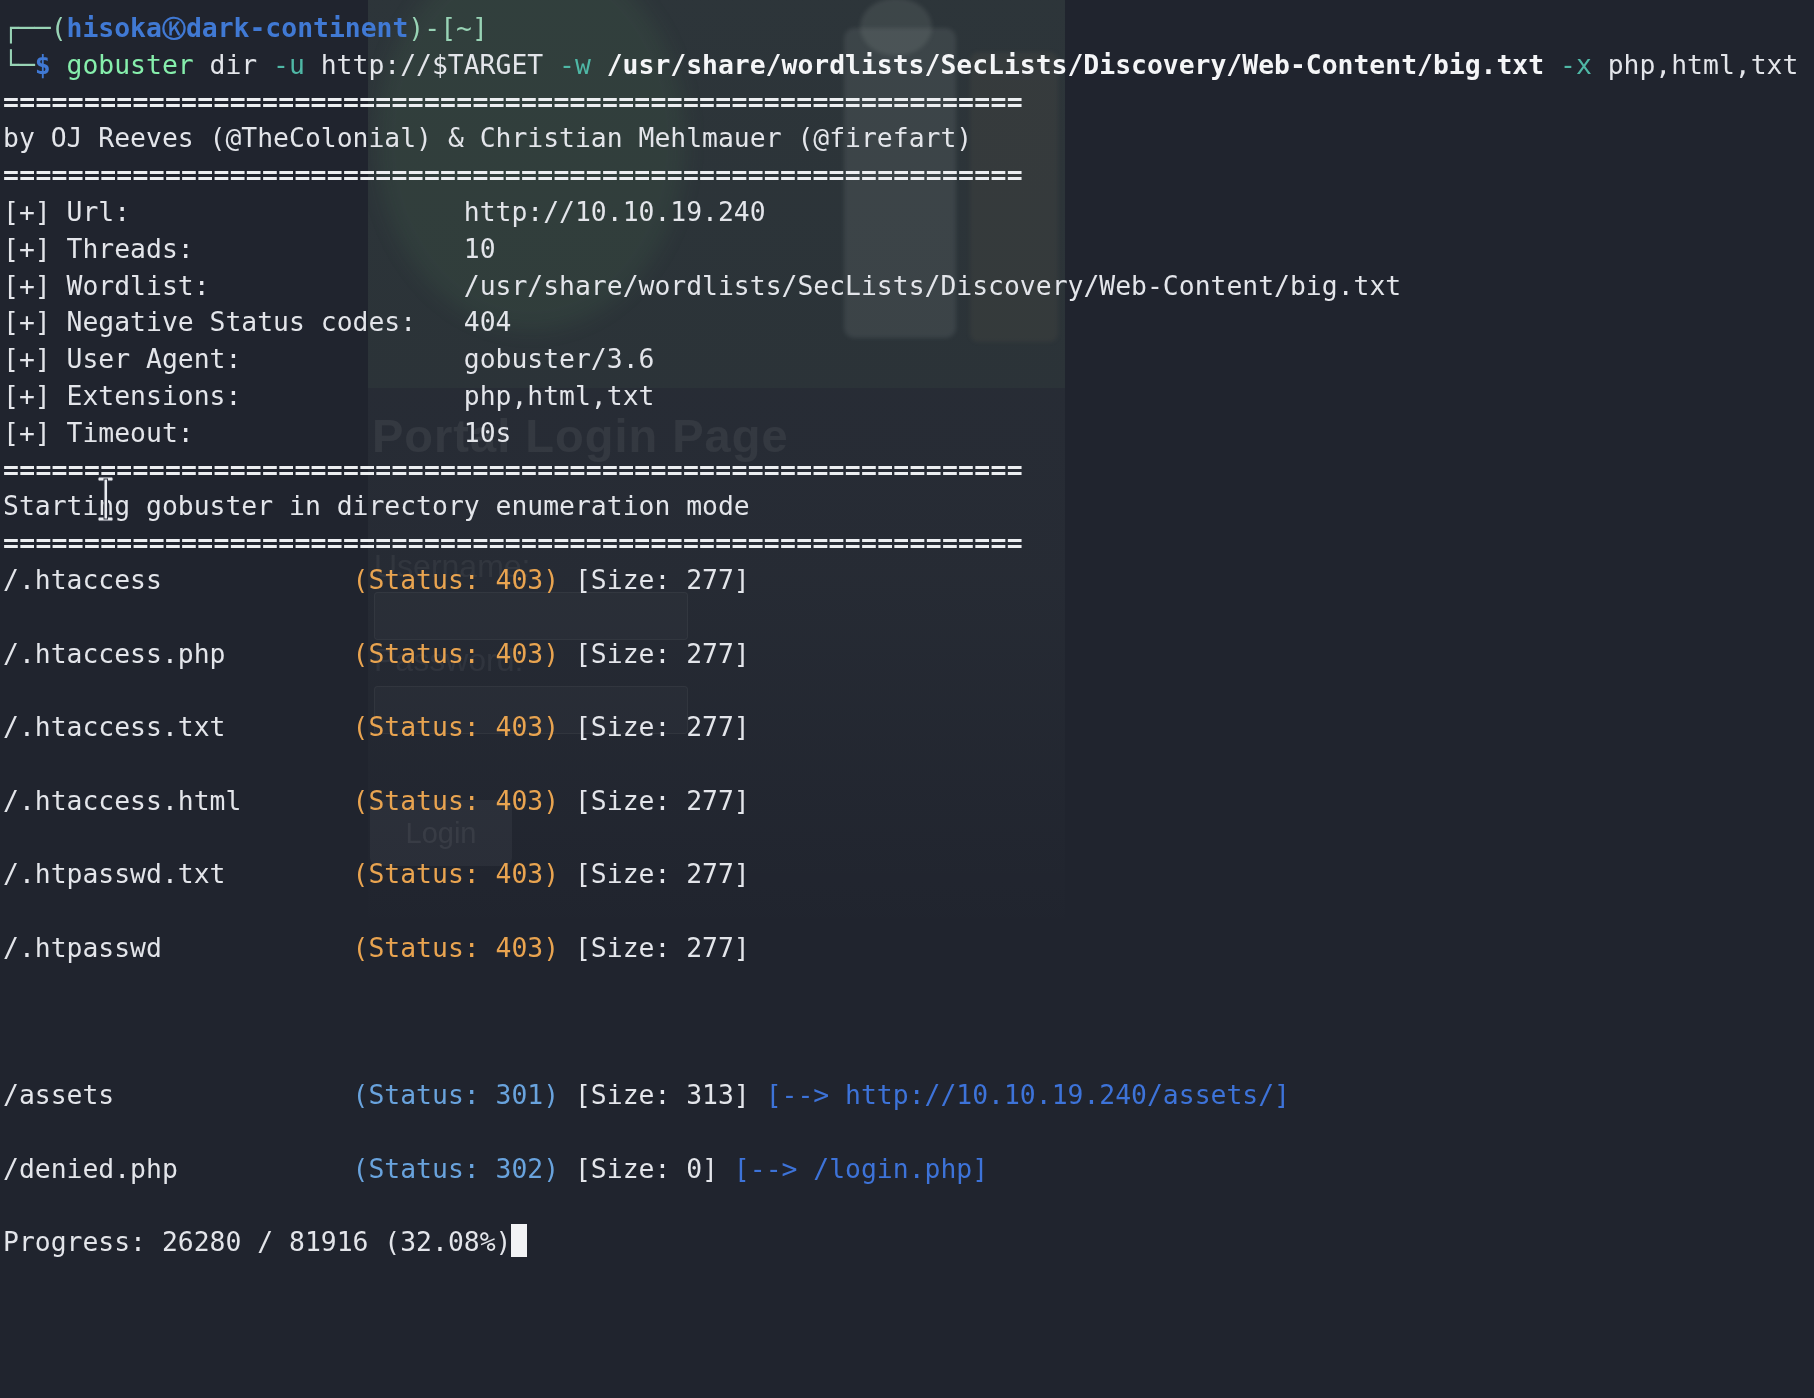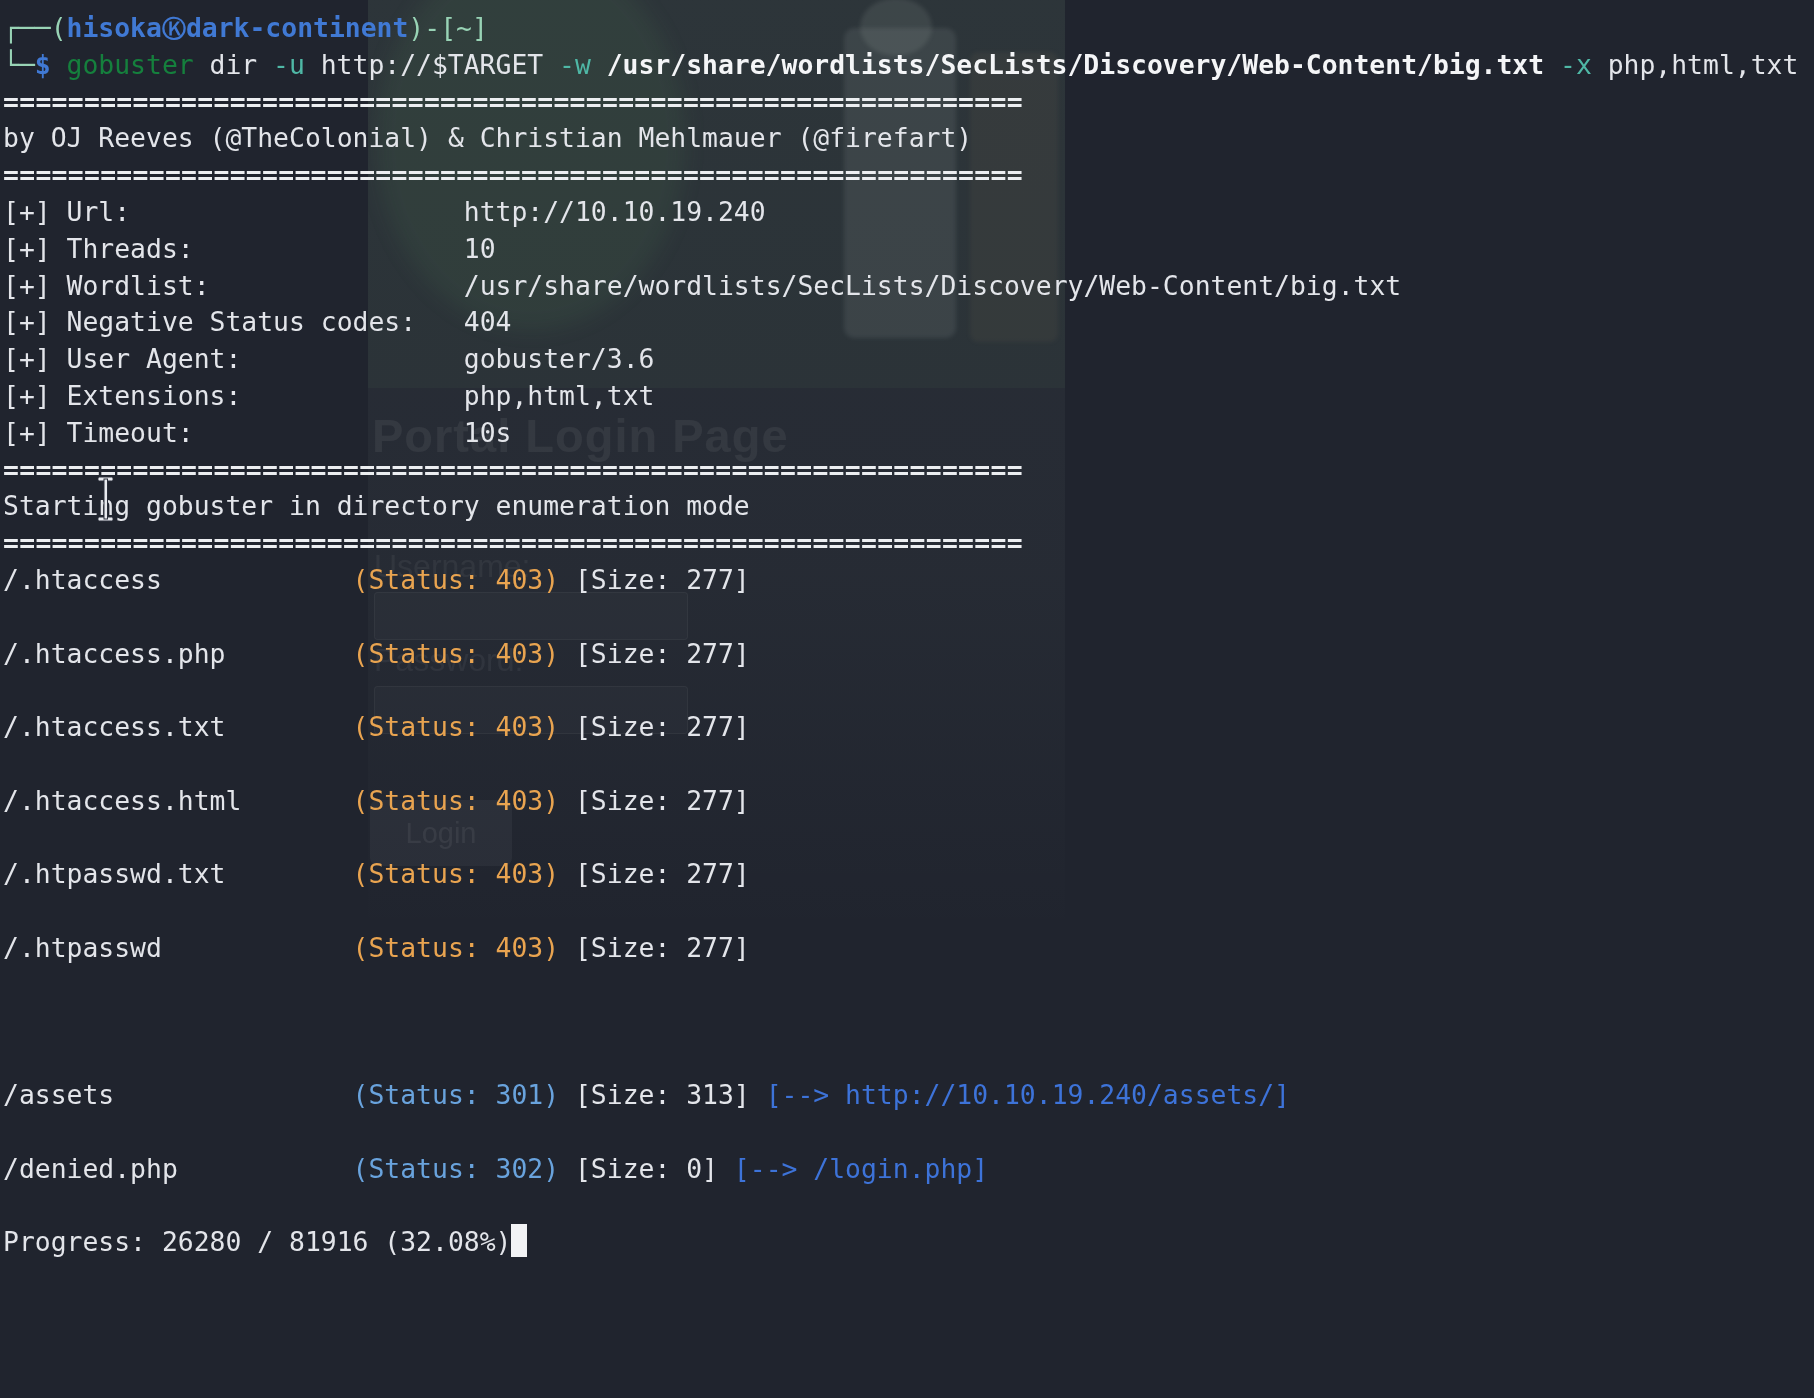--- a/index.html
+++ b/index.html
@@ -32,21 +32,21 @@
           font-family:"Liberation Sans",sans-serif;font-size:29px;color:rgba(236,240,245,0.07);}
 
   
   .term{position:absolute;inset:0;z-index:2;padding:10px 0 0 3px;
         font-size:26.4px;line-height:36.8px;color:#e3e5ea;}
   .line{height:36.8px;white-space:pre;}
   .b{font-weight:bold;color:#f4f5f7;}
   .frame{color:#98d3b5;}
   .ublue{color:#4079d4;font-weight:bold;}
   .ksym{font-family:"DejaVu Sans",sans-serif;font-size:24px;}
-  .cmd{color:#15803d;}
+  .cmd{color:#86efac;}
   .flag{color:#4fb8a6;}
   .sep{font-weight:bold;color:#eceef1;letter-spacing:0.3px;}
   .lab{display:inline-block;width:29ch;}
   .path{display:inline-block;width:22ch;}
   .s403{color:#e9a450;}
   .s3xx{color:#69a3dd;}
   .redir{color:#3d73d9;}
   .g1{margin-left:1ch;}
   .cursor{display:inline-block;width:1ch;height:33px;background:#f2f3f5;vertical-align:-6px;}
 

